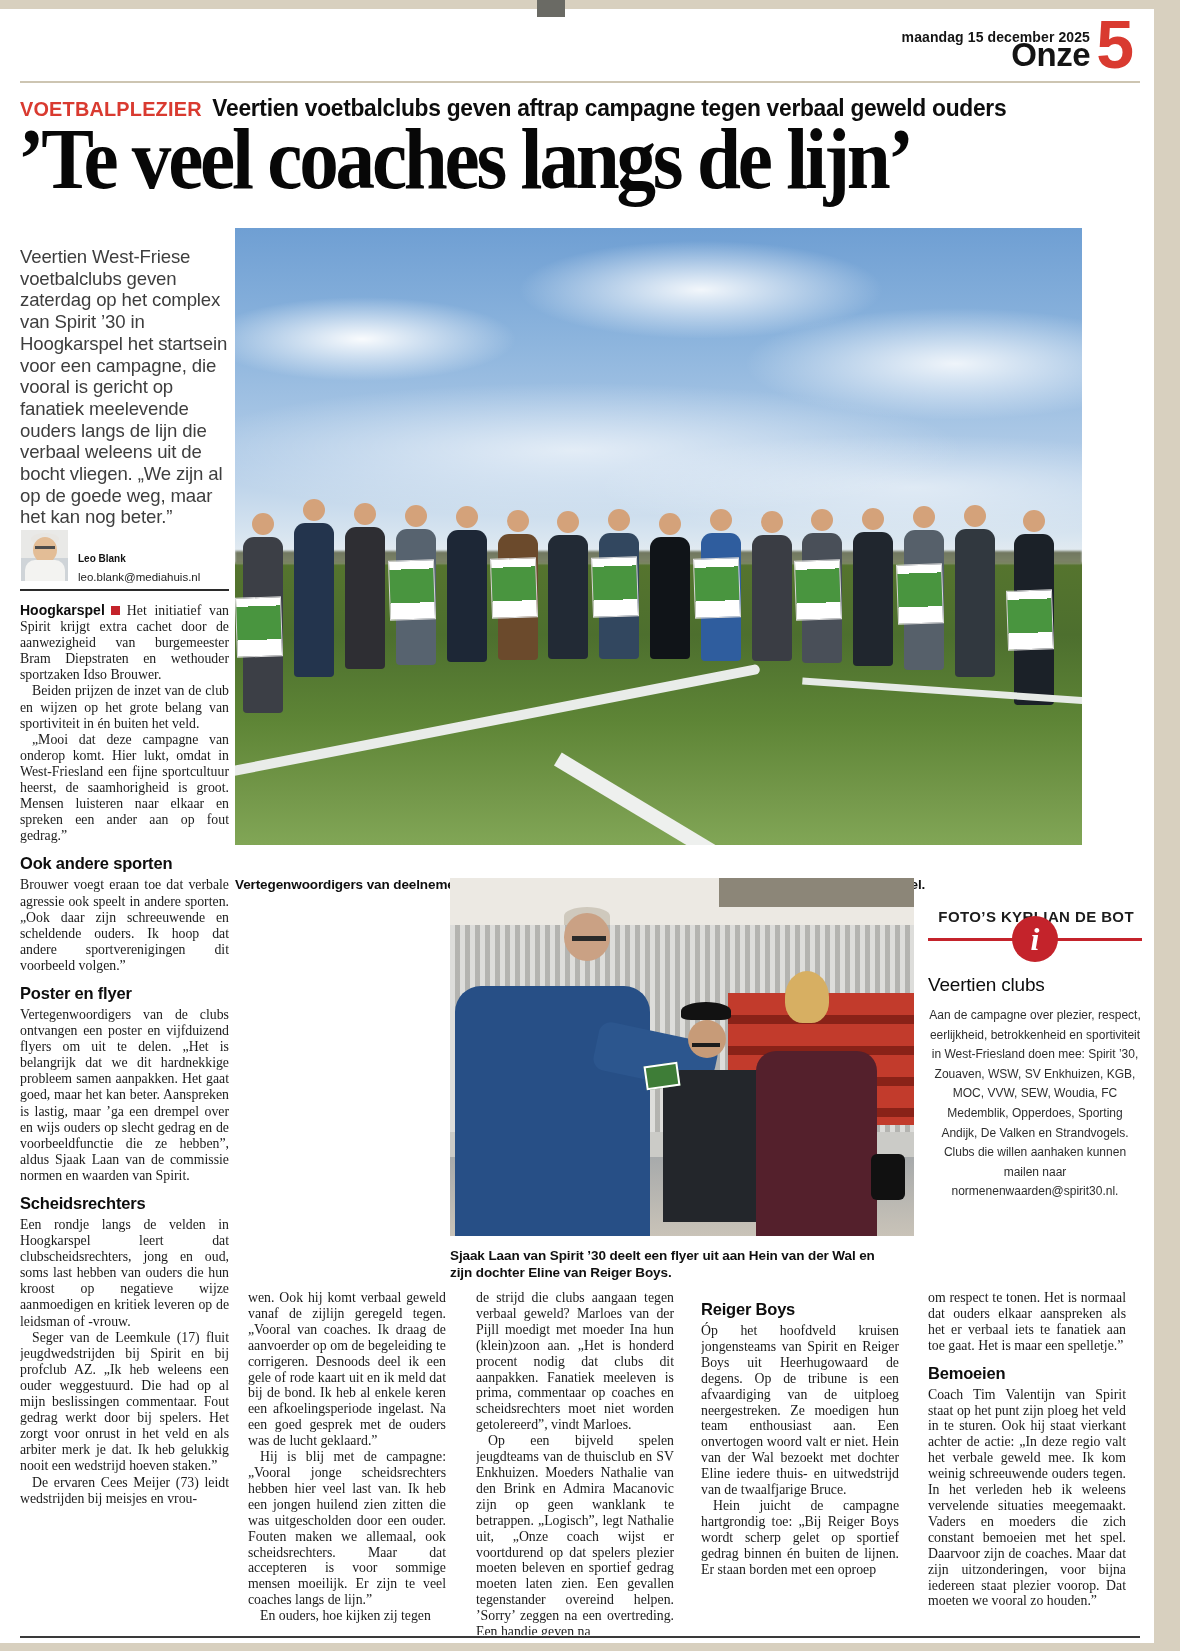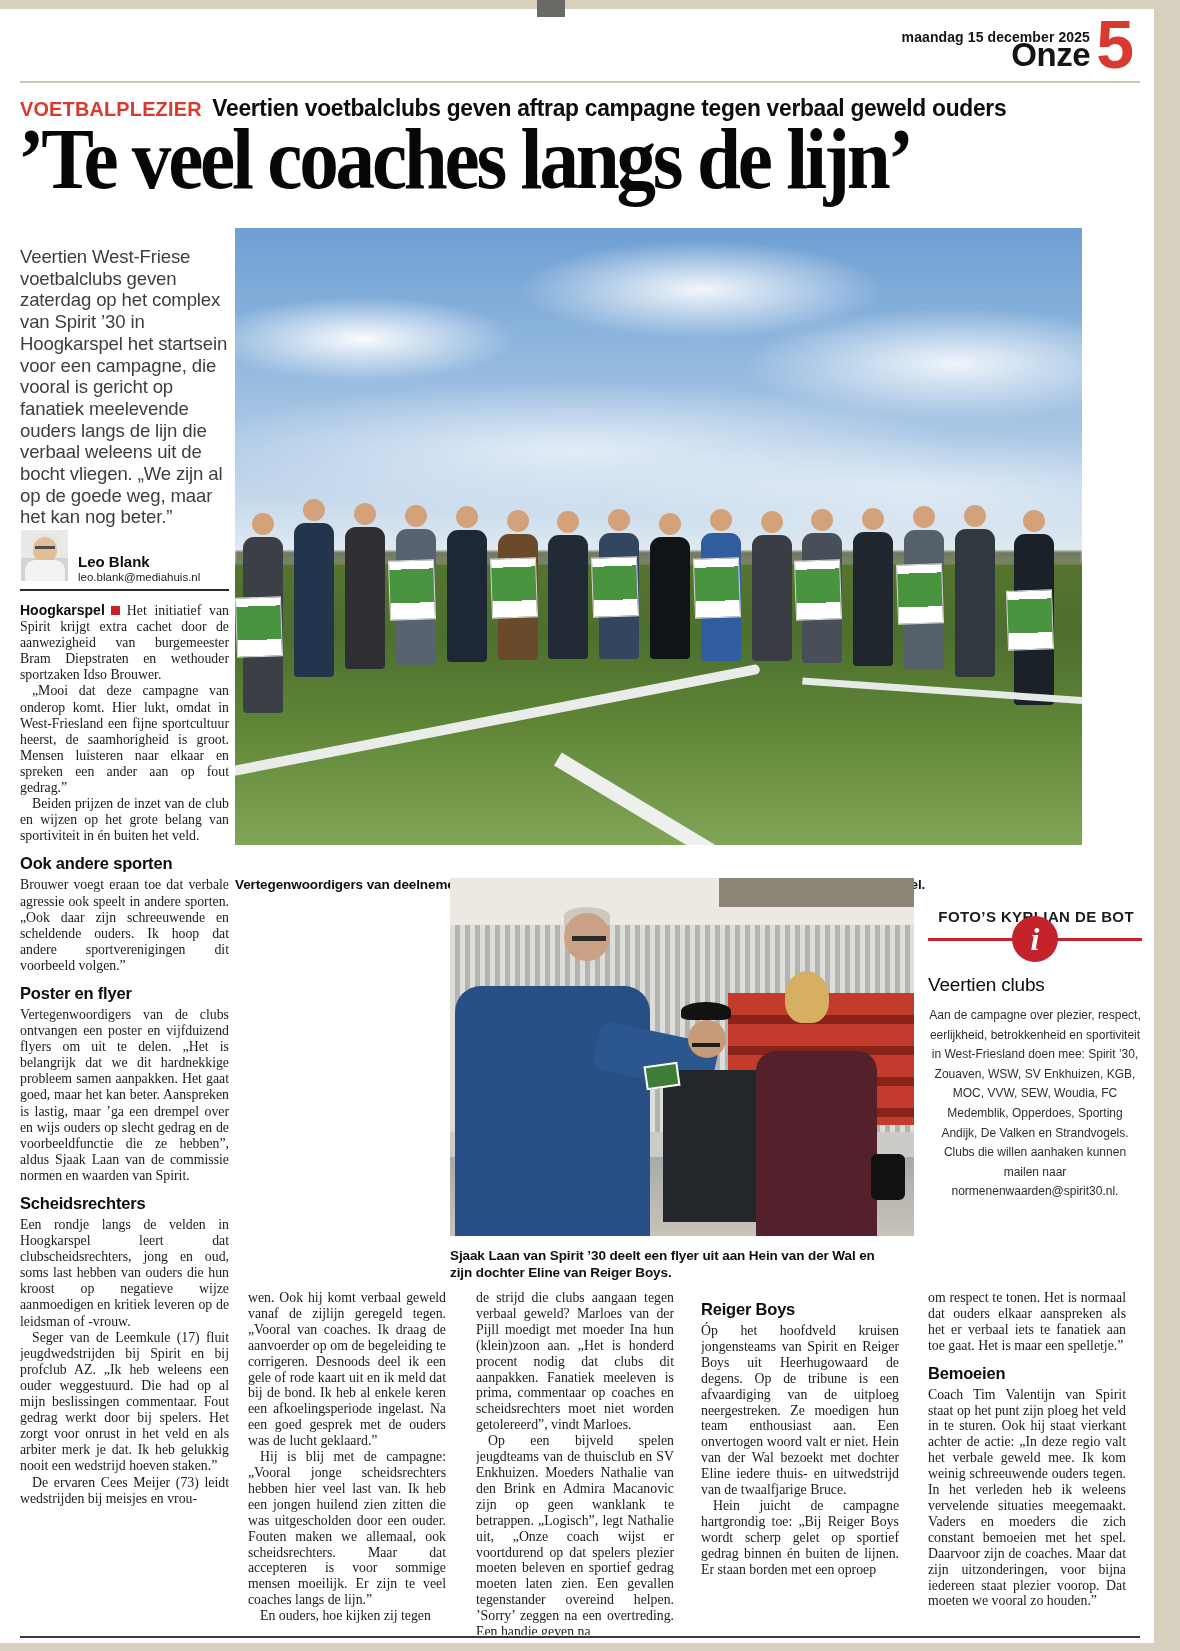--- a/index.html
+++ b/index.html
@@ -19,21 +19,21 @@
 
   
   .kicker-row{display:flex;align-items:baseline;gap:11px;transform:scaleX(.97);transform-origin:left center;white-space:nowrap;}
   .kicker{color:#d93a30;font-weight:800;font-size:20.5px;letter-spacing:.2px;}
   .kicker-sub{color:#0d0d0d;font-weight:700;font-size:23.5px;letter-spacing:-.3px;}
   .headline{font-family:"Liberation Serif",serif;font-weight:700;font-size:86px;letter-spacing:-3.5px;
             color:#070707;white-space:nowrap;transform:scaleX(.92);transform-origin:left center;line-height:1;}
 
   
   .intro{font-size:18.6px;line-height:21.7px;color:#3e3e3e;letter-spacing:-.15px;}
-  .by-name{font-weight:700;font-size:15px;color:#101010;}
+  .by-name{font-weight:700;font-size:10px;color:#101010;}
   .by-mail{font-size:11.5px;color:#222;}
   .by-rule{background:#2b2b2b;height:2px;}
   .avatar{width:47px;height:51px;background:linear-gradient(180deg,#e9e9e7 0 55%,#cfd4d8 55% 100%);overflow:hidden;}
   .avatar .head{position:absolute;left:12px;top:7px;width:24px;height:26px;border-radius:50%;background:#e3bd96;}
   .avatar .hair{position:absolute;left:10px;top:3px;width:28px;height:12px;border-radius:50%;background:#e8e6e2;}
   .avatar .glasses{position:absolute;left:14px;top:16px;width:20px;height:3px;background:#4c4c4c;}
   .avatar .body{position:absolute;left:4px;top:30px;width:40px;height:22px;border-radius:10px 10px 0 0;background:#f3f3f1;}
 
   
   .serif-flow{font-family:"Liberation Serif",serif;font-size:13.8px;line-height:16.1px;color:#1a1a1a;}
@@ -133,22 +133,22 @@
     <span class="head"></span>
     <span class="glasses"></span>
     <span class="body"></span>
   </div>
   <div class="abs by-name" style="left:78px;top:553px;">Leo Blank</div>
   <div class="abs by-mail" style="left:78px;top:571px;">leo.blank@mediahuis.nl</div>
   <div class="abs by-rule" style="left:20px;top:589px;width:209px;"></div>
 
   <div class="abs serif-flow" style="left:20px;top:602px;width:209px;max-height:1030px;overflow:hidden;">
     <div class="para"><span class="dateline">Hoogkarspel</span><span class="red-square"></span><span>Het initiatief van Spirit krijgt extra cachet door de aanwezigheid van burgemeester Bram Diepstraten en wethouder sportzaken Idso Brouwer.</span></div>
-  <div class="para">„Mooi dat deze campagne van onderop komt. Hier lukt, omdat in West-Friesland een fijne sportcultuur heerst, de saamhorigheid is groot. Mensen luisteren naar elkaar en spreken een ander aan op fout gedrag.”</div>
-      <div class="para">Beiden prijzen de inzet van de club en wijzen op het grote belang van sportiviteit in én buiten het veld.</div>
+  <div class="para">Beiden prijzen de inzet van de club en wijzen op het grote belang van sportiviteit in én buiten het veld.</div>
+      <div class="para">„Mooi dat deze campagne van onderop komt. Hier lukt, omdat in West-Friesland een fijne sportcultuur heerst, de saamhorigheid is groot. Mensen luisteren naar elkaar en spreken een ander aan op fout gedrag.”</div>
       <div class="subhead">Ook andere sporten</div>
       <div class="para">Brouwer voegt eraan toe dat verbale agressie ook speelt in andere sporten. „Ook daar zijn schreeuwende en scheldende ouders. Ik hoop dat andere sportverenigingen dit voorbeeld volgen.”</div>
       <div class="subhead">Poster en flyer</div>
       <div class="para">Vertegenwoordigers van de clubs ontvangen een poster en vijfduizend flyers om uit te delen. „Het is belangrijk dat we dit hardnekkige probleem samen aanpakken. Het gaat goed, maar het kan beter. Aanspreken is lastig, maar ’ga een drempel over en wijs ouders op slecht gedrag en de voorbeeldfunctie die ze hebben”, aldus Sjaak Laan van de commissie normen en waarden van Spirit.</div>
       <div class="subhead">Scheidsrechters</div>
       <div class="para">Een rondje langs de velden in Hoogkarspel leert dat clubscheidsrechters, jong en oud, soms last hebben van ouders die hun kroost op negatieve wijze aanmoedigen en kritiek leveren op de leidsman of -vrouw.</div>
       <div class="para">Seger van de Leemkule (17) fluit jeugdwedstrijden bij Spirit en bij profclub AZ. „Ik heb weleens een ouder weggestuurd. Die had op al mijn beslissingen commentaar. Fout gedrag werkt door bij spelers. Het zorgt voor onrust in het veld en als arbiter merk je dat. Ik heb gelukkig nooit een wedstrijd hoeven staken.”</div>
       <div class="para">De ervaren Cees Meijer (73) leidt wedstrijden bij meisjes en vrou-</div>
     </div>
 

